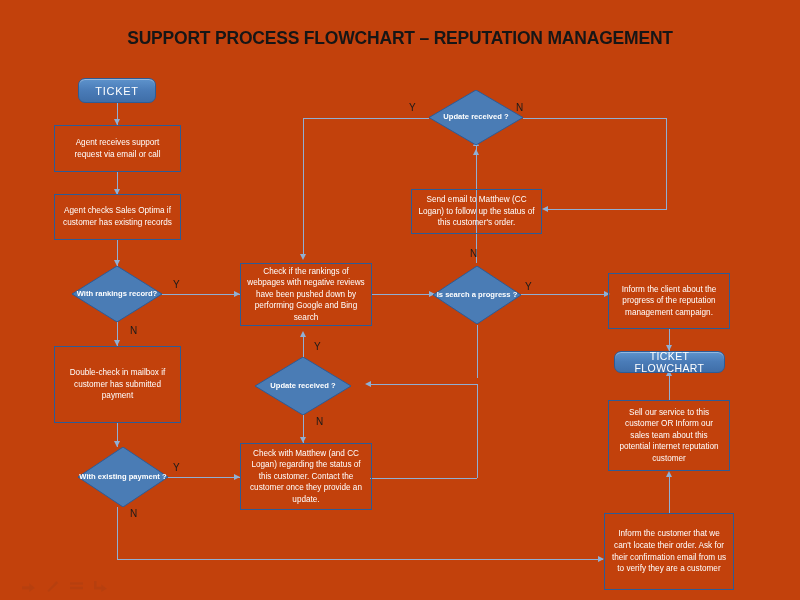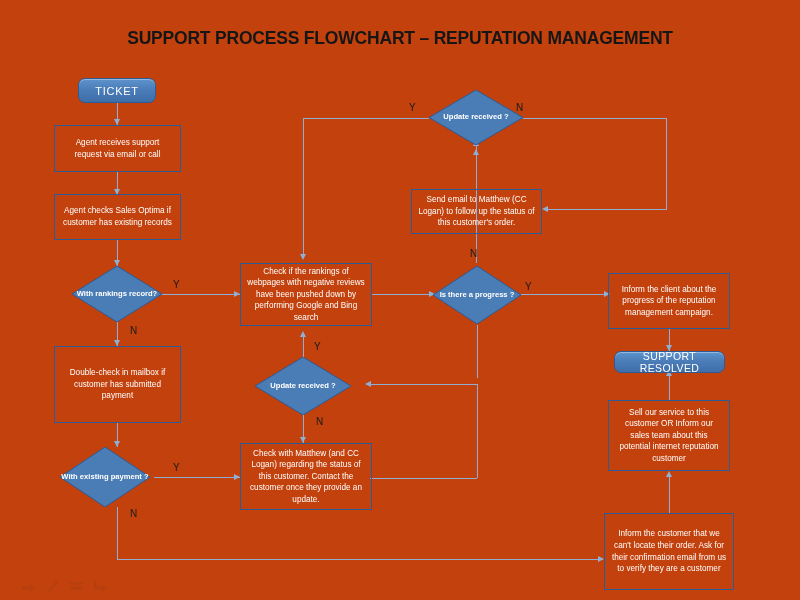--- a/index.html
+++ b/index.html
@@ -232,21 +232,21 @@
 
   <div class="diamond-wrap" style="left:72px; top:266px; width:90px; height:56px;">
     <svg class="dshape" viewBox="0 0 90 56" preserveAspectRatio="none">
       <polygon points="45,0 90,28 45,56 0,28" fill="#4a7cb5" stroke="#2d5b96" stroke-width="1"></polygon>
     </svg>
     <div class="dlabel">With rankings record?</div>
   </div>
 
   <div class="node proc" style="left:54px; top:346px; width:127px; height:77px;">Double-check in  mailbox if customer has submitted payment</div>
 
-  <div class="diamond-wrap" style="left:60px; top:447px; width:90px; height:60px;">
+  <div class="diamond-wrap" style="left:78px; top:447px; width:90px; height:60px;">
     <svg class="dshape" viewBox="0 0 90 60" preserveAspectRatio="none">
       <polygon points="45,0 90,30 45,60 0,30" fill="#4a7cb5" stroke="#2d5b96" stroke-width="1"></polygon>
     </svg>
     <div class="dlabel">With existing payment ?</div>
   </div>
 
   <div class="node proc" style="left:240px; top:263px; width:132px; height:63px;">Check if the rankings of webpages with negative reviews have been pushed down by performing Google and Bing search</div>
 
   <div class="diamond-wrap" style="left:255px; top:357px; width:96px; height:58px;">
     <svg class="dshape" viewBox="0 0 96 58" preserveAspectRatio="none">
@@ -254,35 +254,35 @@
     </svg>
     <div class="dlabel">Update received ?</div>
   </div>
 
   <div class="node proc" style="left:240px; top:443px; width:132px; height:67px;">Check with Matthew (and CC Logan) regarding the status of this customer. Contact the customer once they provide an update.</div>
 
   <div class="diamond-wrap" style="left:433px; top:266px; width:88px; height:58px;">
     <svg class="dshape" viewBox="0 0 88 58" preserveAspectRatio="none">
       <polygon points="44,0 88,29 44,58 0,29" fill="#4a7cb5" stroke="#2d5b96" stroke-width="1"></polygon>
     </svg>
-    <div class="dlabel">Is there a progress ?</div>
+    <div class="dlabel">Is search a progress ?</div>
   </div>
 
   <div class="diamond-wrap" style="left:429px; top:90px; width:94px; height:55px;">
     <svg class="dshape" viewBox="0 0 94 55" preserveAspectRatio="none">
       <polygon points="47,0 94,27.5 47,55 0,27.5" fill="#4a7cb5" stroke="#2d5b96" stroke-width="1"></polygon>
     </svg>
     <div class="dlabel">Update received ?</div>
   </div>
 
   <div class="node proc" style="left:411px; top:189px; width:131px; height:45px;">Send email to Matthew (CC Logan)  to follow up the status of this customer's order.</div>
 
   <div class="node proc" style="left:608px; top:273px; width:122px; height:56px;">Inform the client about the progress of the reputation management campaign.</div>
 
-  <div class="node term small" style="left:614px; top:351px; width:111px; height:22px;">SUPPORT RESOLVED</div>
+  <div class="node term small" style="left:614px; top:351px; width:111px; height:22px;">TICKET FLOWCHART</div>
 
   <div class="node proc" style="left:608px; top:400px; width:122px; height:71px;">Sell our service to this customer OR Inform our sales team about this potential internet reputation customer</div>
 
   <div class="node proc" style="left:604px; top:513px; width:130px; height:77px;">Inform the customer that we can't locate their order. Ask for their confirmation email from us to verify they are a customer</div>
 
   <div class="elabel" style="left:173px; top:279px;">Y</div>
   <div class="elabel" style="left:130px; top:325px;">N</div>
 
   <div class="elabel" style="left:173px; top:462px;">Y</div>
   <div class="elabel" style="left:130px; top:508px;">N</div>

